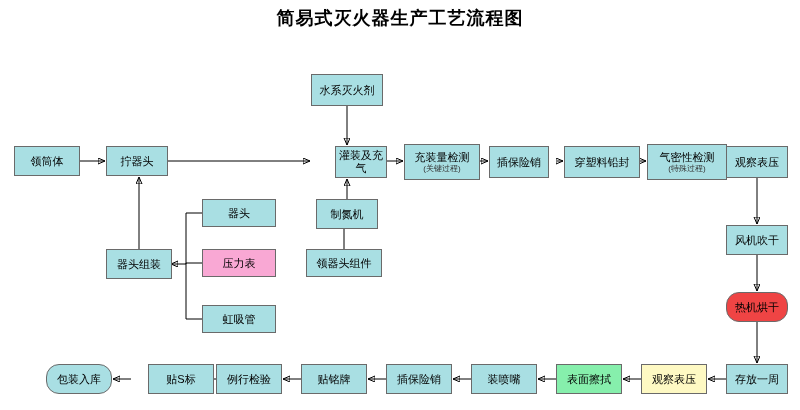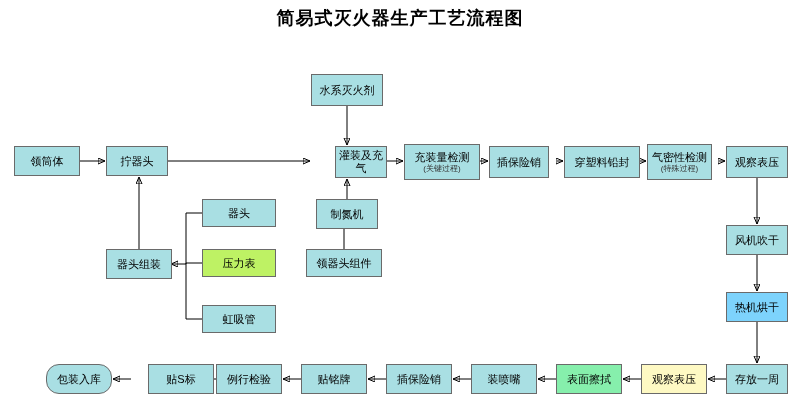--- a/index.html
+++ b/index.html
@@ -118,49 +118,49 @@
       <div class="node" style="left: 404px; top: 144px; width: 76px; height: 36px; background: rgb(169, 223, 227); border-color: rgb(106, 106, 106);">
         <span>充装量检测</span>
         <span class="sub">(关键过程)</span>
       </div>
       <div class="node" style="left: 489px; top: 146px; width: 60px; height: 32px; background: rgb(169, 223, 227); border-color: rgb(106, 106, 106);">
         <span>插保险销</span>
       </div>
       <div class="node" style="left: 564px; top: 146px; width: 76px; height: 32px; background: rgb(169, 223, 227); border-color: rgb(106, 106, 106);">
         <span>穿塑料铅封</span>
       </div>
-      <div class="node" style="left: 647px; top: 144px; width: 65px; height: 36px; background: rgb(169, 223, 227); border-color: rgb(106, 106, 106);">
+      <div class="node" style="left: 647px; top: 144px; width: 80px; height: 36px; background: rgb(169, 223, 227); border-color: rgb(106, 106, 106);">
         <span>气密性检测</span>
         <span class="sub">(特殊过程)</span>
       </div>
       <div class="node" style="left: 726px; top: 146px; width: 62px; height: 32px; background: rgb(169, 223, 227); border-color: rgb(106, 106, 106);">
         <span>观察表压</span>
       </div>
       <div class="node" style="left: 316px; top: 199px; width: 62px; height: 30px; background: rgb(169, 223, 227); border-color: rgb(106, 106, 106);">
         <span>制氮机</span>
       </div>
       <div class="node" style="left: 202px; top: 199px; width: 74px; height: 28px; background: rgb(169, 223, 227); border-color: rgb(106, 106, 106);">
         <span>器头</span>
       </div>
-      <div class="node" style="left: 202px; top: 249px; width: 74px; height: 28px; background: #bef264; border-color: rgb(106, 106, 106);">
+      <div class="node" style="left: 202px; top: 249px; width: 74px; height: 28px; background: #f9a8d4; border-color: rgb(106, 106, 106);">
         <span>压力表</span>
       </div>
       <div class="node" style="left: 202px; top: 305px; width: 74px; height: 28px; background: rgb(169, 223, 227); border-color: rgb(106, 106, 106);">
         <span>虹吸管</span>
       </div>
       <div class="node" style="left: 306px; top: 249px; width: 76px; height: 28px; background: rgb(169, 223, 227); border-color: rgb(106, 106, 106);">
         <span>领器头组件</span>
       </div>
       <div class="node" style="left: 106px; top: 249px; width: 66px; height: 30px; background: rgb(169, 223, 227); border-color: rgb(106, 106, 106);">
         <span>器头组装</span>
       </div>
       <div class="node" style="left: 726px; top: 225px; width: 62px; height: 30px; background: rgb(169, 223, 227); border-color: rgb(106, 106, 106);">
         <span>风机吹干</span>
       </div>
-      <div class="node" style="left: 726px; top: 292px; width: 62px; height: 30px; background: #7dd3fc; border-color: rgb(106, 106, 106);">
+      <div class="node" style="left: 726px; top: 292px; width: 62px; height: 30px; background: #ef4444; border-color: rgb(106, 106, 106); border-radius: 13px;">
         <span>热机烘干</span>
       </div>
       <div class="node" style="left: 726px; top: 364px; width: 62px; height: 30px; background: rgb(169, 223, 227); border-color: rgb(106, 106, 106);">
         <span>存放一周</span>
       </div>
       <div class="node" style="left: 641px; top: 364px; width: 66px; height: 30px; background: #fef9c3; border-color: rgb(106, 106, 106);">
         <span>观察表压</span>
       </div>
       <div class="node" style="left: 556px; top: 364px; width: 66px; height: 30px; background: #86efac; border-color: rgb(106, 106, 106);">
         <span>表面擦拭</span>

